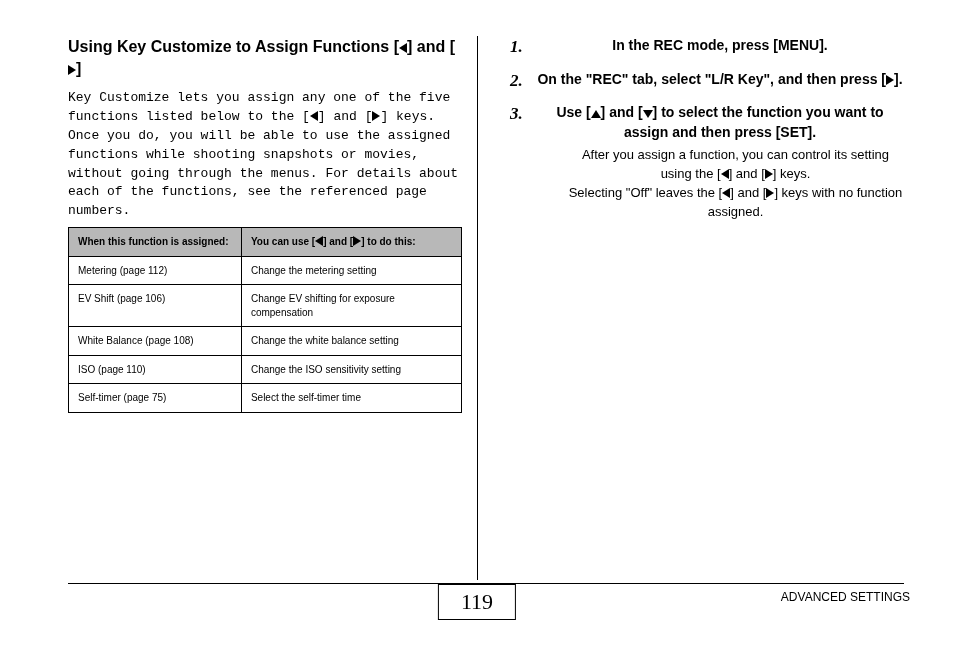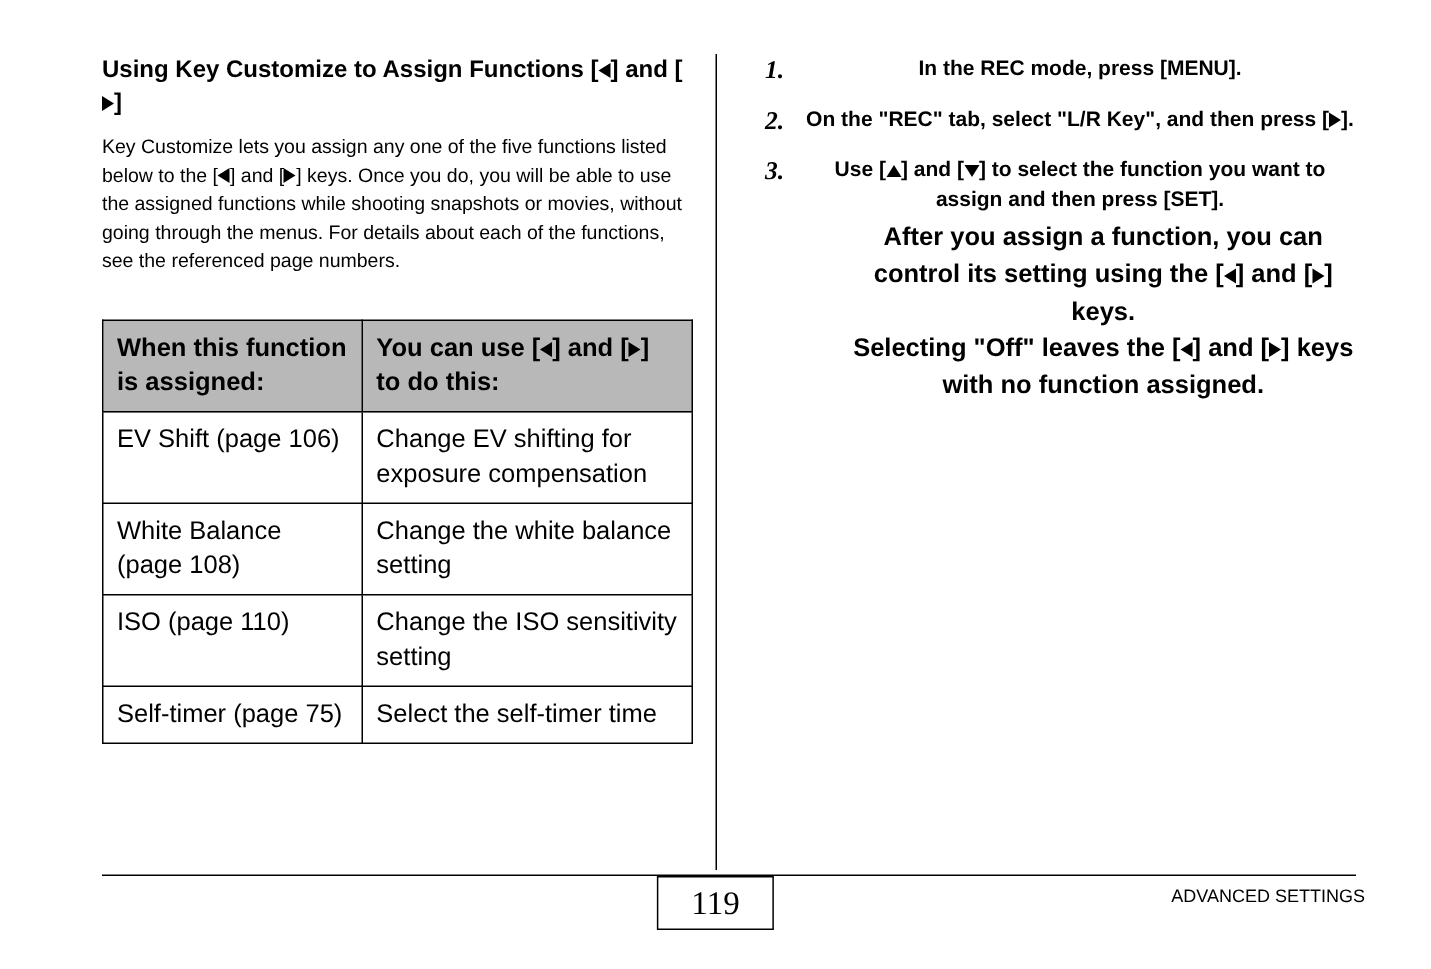--- a/index.html
+++ b/index.html
@@ -30,27 +30,28 @@
 
   h1.section-title {
     font-size: 16px;
     font-weight: bold;
     line-height: 1.35;
     margin: 0 0 10px 0;
   }
   .intro {
     font-size: 13px;
     line-height: 1.45;
-    margin: 0 0 30px 0;
+    margin: 0 0 6px 0;
+    font-family: Liberation Mono, monospace;
   }
 
   table.func {
     border-collapse: collapse;
     width: 100%;
-    font-size: 17px;
+    font-size: 10px;
   }
   table.func th, table.func td {
     border: 1px solid #000;
     padding: 7px 9px;
     text-align: left;
     vertical-align: top;
     line-height: 1.35;
   }
   table.func th {
     background: #b8b8b8;
@@ -77,22 +78,22 @@
     content: counter(step) ".";
     font-style: italic;
     font-family: "Times New Roman", serif;
     font-weight: bold;
     font-size: 17px;
     position: absolute;
     left: -22px;
     top: -1px;
   }
   .step-body {
-    font-weight: bold;
-    font-size: 17px;
+    font-weight: normal;
+    font-size: 13px;
     line-height: 1.45;
     margin-top: 4px;
     margin-left: 31px;
   }
 
   .divider {
     position: absolute;
     top: 36px;
     left: 50%;
     width: 1px;
@@ -152,20 +153,24 @@
         <span>Key Customize lets you assign any one of the five functions listed below to the [</span><span class="tri tri-l"></span><span>] and [</span><span class="tri tri-r"></span><span>] keys. Once you do, you will be able to use the assigned functions while shooting snapshots or movies, without going through the menus. For details about each of the functions, see the referenced page numbers.</span>
       </p>
 
       <table class="func">
         <tbody>
             <tr>
           <th class="c1">When this function is assigned:</th>
           <th>
             <span>You can use [</span><span class="tri tri-l"></span><span>] and [</span><span class="tri tri-r"></span><span>] to do this:</span>
           </th>
+        </tr>
+        <tr>
+          <td>Metering (page 112)</td>
+          <td>Change the metering setting</td>
         </tr>
         <tr>
           <td>EV Shift (page 106)</td>
           <td>Change EV shifting for exposure compensation</td>
         </tr>
         <tr>
           <td>White Balance (page 108)</td>
           <td>Change the white balance setting</td>
         </tr>
         <tr>

